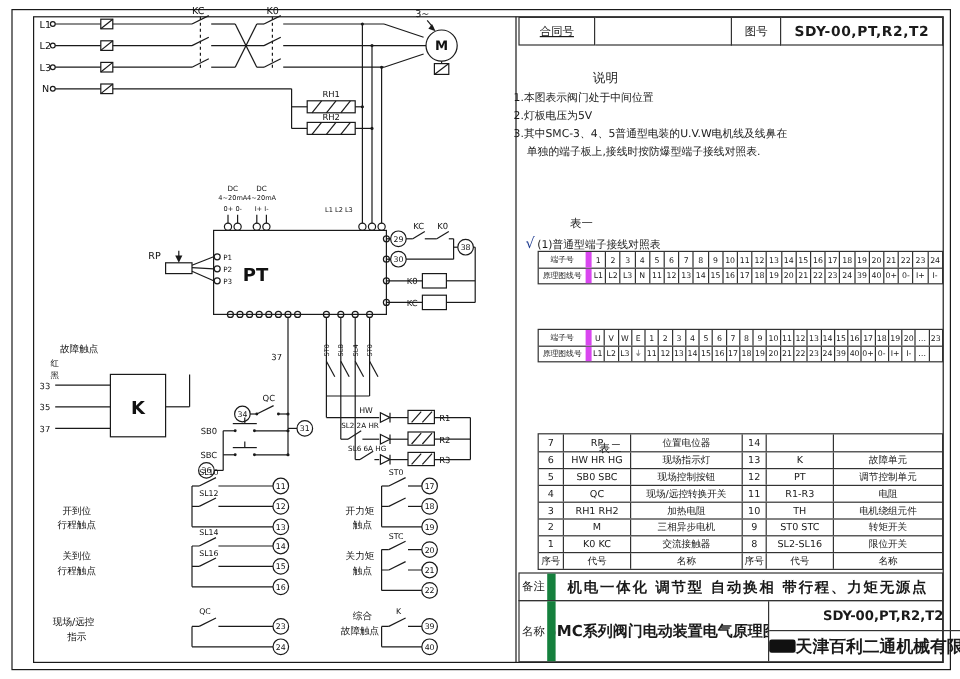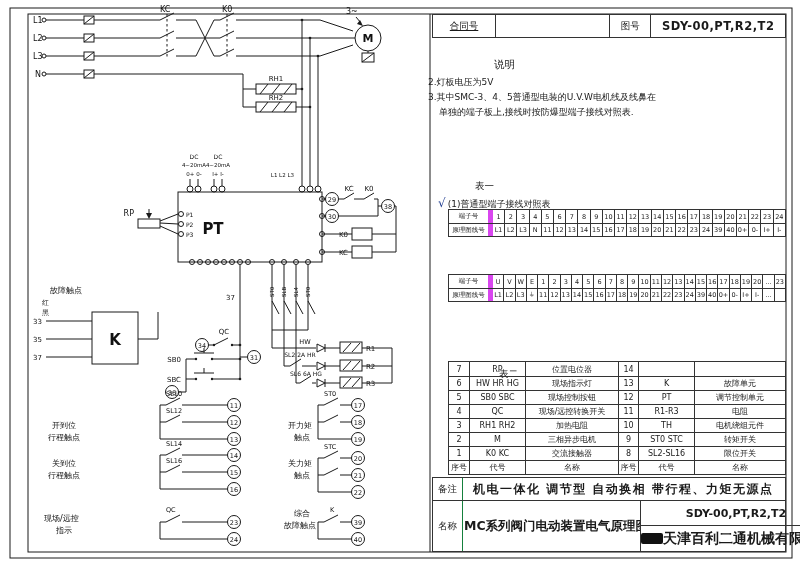--- a/index.html
+++ b/index.html
@@ -44,21 +44,21 @@
   .trow + .trow{border-top:1px solid #333;}
   .trow > div{border-left:1px solid #333;font-size:8px;display:flex;align-items:center;
               justify-content:center;overflow:hidden;white-space:nowrap;}
   .trow > div:first-child{border-left:none;}
   .trow > div:nth-child(1),.trow > div:nth-child(4){width:20px;flex-shrink:0;}
   .trow > div:nth-child(2),.trow > div:nth-child(5){width:56px;flex-shrink:0;}
   .trow > div:nth-child(3){width:93px;flex-shrink:0;}
   .trow > div:nth-child(6){flex:1;}
   
   .remark{position:absolute;left:432px;top:477px;width:354px;height:24px;display:flex;border:1px solid #333;}
-  .blk-label{width:30px;flex-shrink:0;border-right:1px solid #15803d;display:flex;align-items:center;
+  .blk-label{width:30px;flex-shrink:0;border-right:7px solid #15803d;display:flex;align-items:center;
              justify-content:center;font-size:9.5px;}
   .remark-text{flex:1;display:flex;align-items:center;font-size:12px;font-weight:bold;
                letter-spacing:1.5px;padding-left:10px;white-space:nowrap;overflow:hidden;}
   .namebar{position:absolute;left:432px;top:500px;width:354px;height:52px;display:flex;border:1px solid #333;}
   .name-text{width:178px;flex-shrink:0;border-right:1px solid #333;display:flex;align-items:center;
              justify-content:center;font-size:12.5px;font-weight:bold;white-space:nowrap;overflow:hidden;}
   .name-right{flex:1;display:flex;flex-direction:column;}
   .name-num{height:25px;border-bottom:1px solid #333;display:flex;align-items:center;
             justify-content:center;font-size:11px;font-weight:bold;}
   .company{flex:1;display:flex;align-items:center;justify-content:center;gap:0;
@@ -492,20 +492,21 @@
 
 <div class="titlebar">
   <div class="tb-cell tb-c1">合同号</div>
   <div class="tb-cell tb-c2"></div>
   <div class="tb-cell tb-c3">图号</div>
   <div class="tb-cell tb-c4">SDY-00,PT,R2,T2</div>
 </div>
 
 <div class="notes">
   <div class="notes-title">说明</div>
+  <div class="note-line">1.本图表示阀门处于中间位置</div>
   <div class="note-line">2.灯板电压为5V</div>
   <div class="note-line">3.其中SMC-3、4、5普通型电装的U.V.W电机线及线鼻在</div>
   <div class="note-line indent">单独的端子板上,接线时按防爆型端子接线对照表.</div>
 </div>
 
 <div class="tbl-label" style="left:432px;top:180px;">表一</div>
 
 <div class="sub-title" style="left:438px;top:196px;">
   <span class="check">√</span><span>(1)普通型端子接线对照表</span>
 </div>

